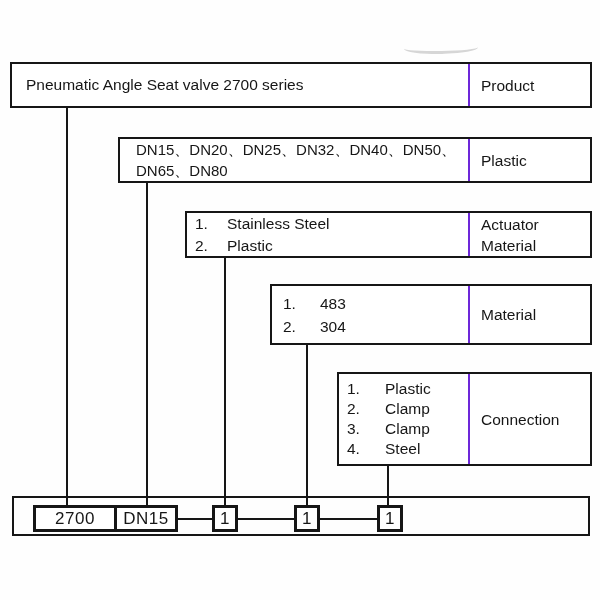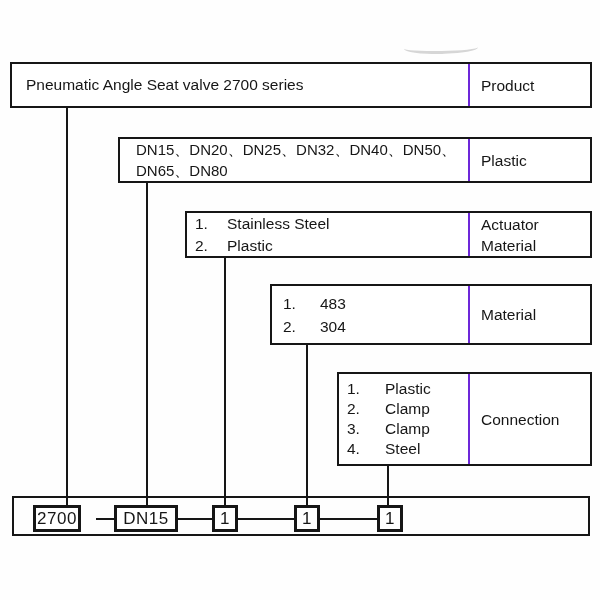--- a/index.html
+++ b/index.html
@@ -61,21 +61,21 @@
   
   #code-row-box{
     position:absolute;left:12px;top:496px;width:578px;height:40px;
     border:2px solid #161616;background:transparent;box-sizing:border-box;
   }
   .code-seg{
     position:absolute;border:3px solid #161616;background:#fff;
     display:flex;align-items:center;justify-content:center;
     font-size:17px;box-sizing:border-box;letter-spacing:0.5px;
   }
-  #seg-product{left:33px;top:505px;width:48px;height:27px;}
+  #seg-product{left:33px;top:505px;width:84px;height:27px;}
   #seg-diameter{left:114px;top:505px;width:64px;height:27px;justify-content:center;}
   #seg-actuator{left:212px;top:505px;width:26px;height:27px;}
   #seg-body{left:294px;top:505px;width:26px;height:27px;}
   #seg-connection{left:377px;top:505px;width:26px;height:27px;}
 </style>
 </head>
 <body>
 
 <div class="stage">
 

